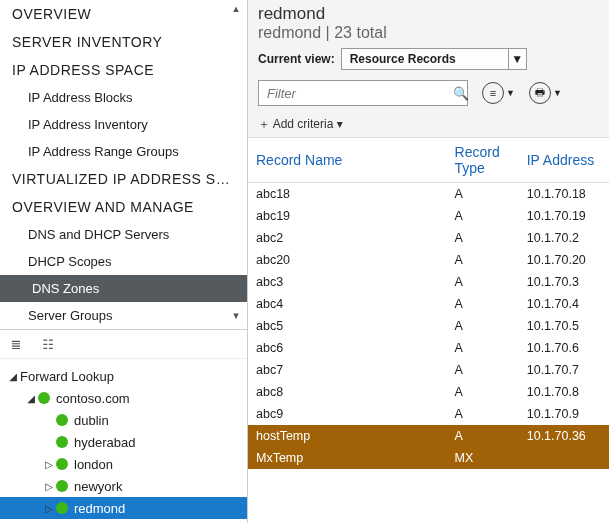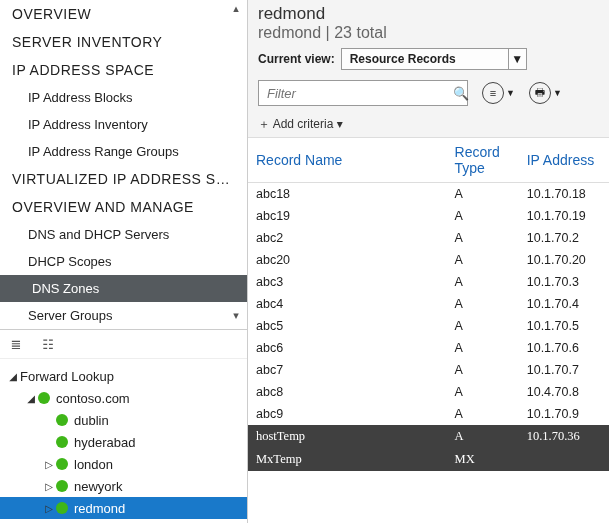--- a/index.html
+++ b/index.html
@@ -41,21 +41,21 @@
 .filterbox input { border: none; outline: none; flex: 1; padding: 0 8px; font-style: italic; color: #888; font-size: 13px; background: transparent; }
 .filterbox .mag { width: 24px; text-align: center; color: #333; }
 .circlebtn { width: 22px; height: 22px; border: 1.5px solid #444; border-radius: 50%; display: flex; align-items: center; justify-content: center; font-size: 11px; cursor: pointer; }
 .combo { display: flex; align-items: center; gap: 2px; }
 .combo .car { font-size: 9px; }
 .addc { padding: 4px 10px; font-size: 12px; color: #333; cursor: pointer; }
 .tbl { flex: 1; background: #fff; overflow: auto; }
 .tbl table { width: 100%; border-collapse: collapse; }
 .tbl th { text-align: left; font-weight: 400; color: #1a66b8; font-size: 14px; padding: 6px 8px; border-top: 1px solid #ddd; border-bottom: 1px solid #ddd; cursor: pointer; }
 .tbl td { padding: 4px 8px; font-size: 12.5px; }
-.tbl tr.sel td { background: #404040; color: #fff; font-family: Liberation Serif, serif; }
+.tbl tr.sel td { background: #a16207; color: #fff; }
 </style>
 </head>
 <body>
 
 <div class="left">
   <div class="navwrap">
     <div class="scroll-up">▴</div>
     <div class="nav" id="nav">
         <div class="nav-item level0">OVERVIEW</div>
         <div class="nav-item level0">SERVER INVENTORY</div>
@@ -196,21 +196,21 @@
             <td>10.1.70.6</td>
           </tr>
           <tr>
             <td>abc7</td>
             <td>A</td>
             <td>10.1.70.7</td>
           </tr>
           <tr>
             <td>abc8</td>
             <td>A</td>
-            <td>10.4.70.8</td>
+            <td>10.1.70.8</td>
           </tr>
           <tr>
             <td>abc9</td>
             <td>A</td>
             <td>10.1.70.9</td>
           </tr>
           <tr class="sel">
             <td>hostTemp</td>
             <td>A</td>
             <td>10.1.70.36</td>

